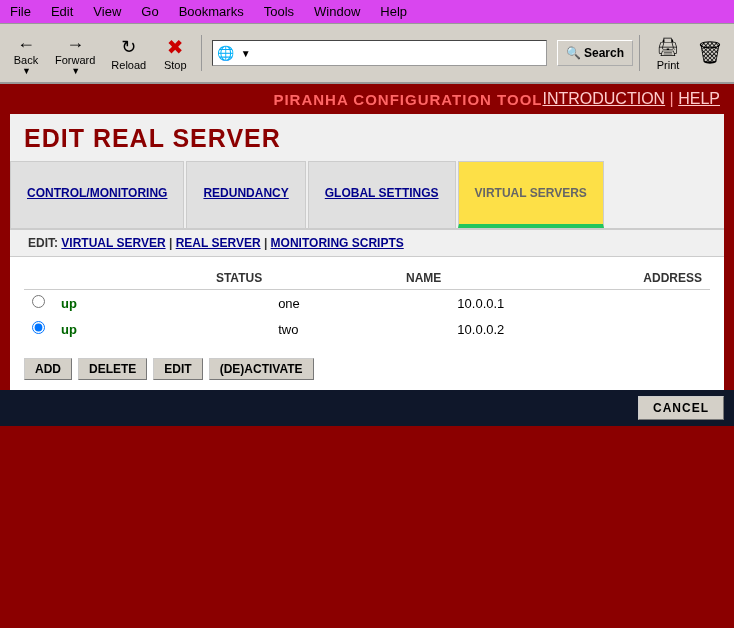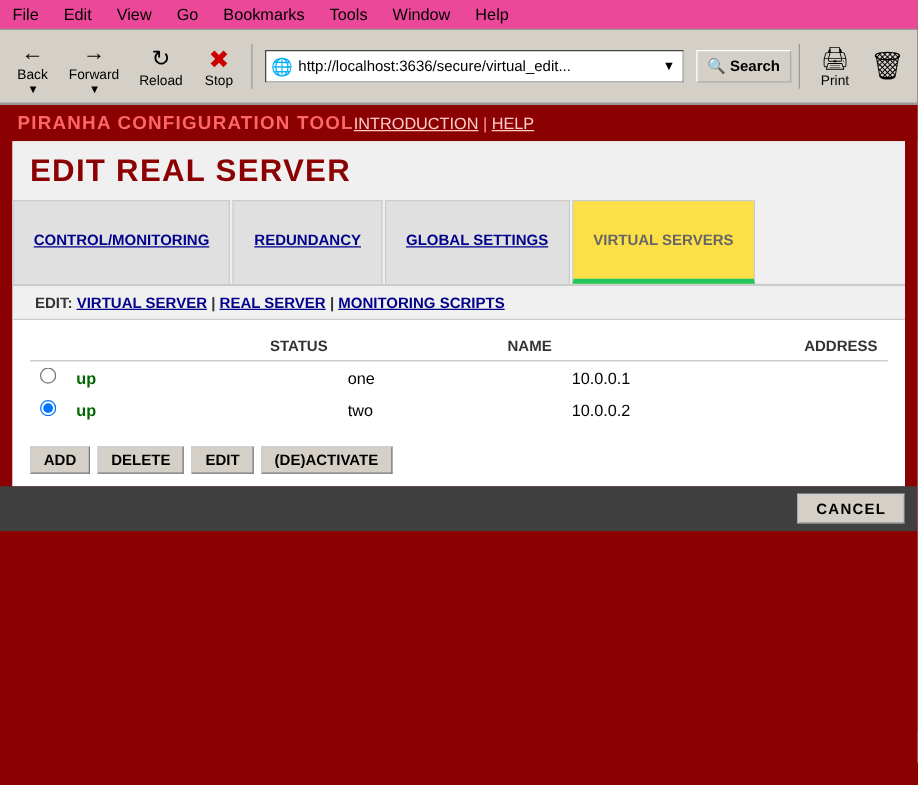--- a/index.html
+++ b/index.html
@@ -7,21 +7,21 @@
       font-family: Arial, sans-serif;
       font-size: 13px;
       background: #d4d0c8;
       width: 734px;
       height: 628px;
       overflow: hidden;
     }
 
     
     .menu-bar {
-      background: #ec4899;
+      background: #d946ef;
       display: flex;
       align-items: center;
       padding: 2px 4px;
       border-bottom: 1px solid #999;
       gap: 8px;
     }
     .menu-item {
       padding: 2px 6px;
       font-size: 13px;
       cursor: pointer;
@@ -135,35 +135,35 @@
       width: 100%;
       height: calc(628px - 80px);
       padding: 0;
     }
 
     
     .app-header {
       background: #8b0000;
       padding: 6px 14px;
       display: flex;
-      justify-content: flex-start;
+      justify-content: flex-end;
       align-items: center;
     }
     .app-title {
       color: white;
       font-size: 15px;
       font-weight: bold;
       letter-spacing: 1px;
     }
     .app-title span {
       color: #ff6666;
     }
     .header-links {
       color: #ff9999;
-      font-size: 13px;
+      font-size: 16px;
     }
     .header-links a {
       color: #ffcccc;
       text-decoration: underline;
       cursor: pointer;
     }
 
     
     .page-content {
       background: #f0f0f0;
@@ -265,21 +265,21 @@
       padding: 3px 10px;
       font-size: 12px;
       border: 1px outset #ccc;
       background: #d4d0c8;
       cursor: pointer;
       font-weight: bold;
     }
 
     
     .footer-bar {
-      background: #404040;
+      background: #0f172a;
       padding: 6px 10px;
       display: flex;
       justify-content: flex-end;
       align-items: center;
     }
     .cancel-btn {
       padding: 4px 14px;
       font-size: 12px;
       font-weight: bold;
       border: 1px outset #ccc;
@@ -323,21 +323,20 @@
     <span class="toolbar-icon">↻</span>
     <span>Reload</span>
   </div>
   <div class="toolbar-btn">
     <span class="toolbar-icon" style="color:#cc0000; font-size:20px;">✖</span>
     <span>Stop</span>
   </div>
   <div class="toolbar-separator"></div>
   <div class="address-bar">
     <span class="address-icon">🌐</span>
-    <span class="address-text">http://localhost:3636/secure/virtual_edit...</span>
     <span class="address-dropdown">▼</span>
   </div>
   <button class="search-btn">
     <span class="search-icon-img">🔍</span>
     <span>Search</span>
   </button>
   <div class="toolbar-separator"></div>
   <div class="print-btn">
     <span class="toolbar-icon">🖨</span>
     <span>Print</span>

